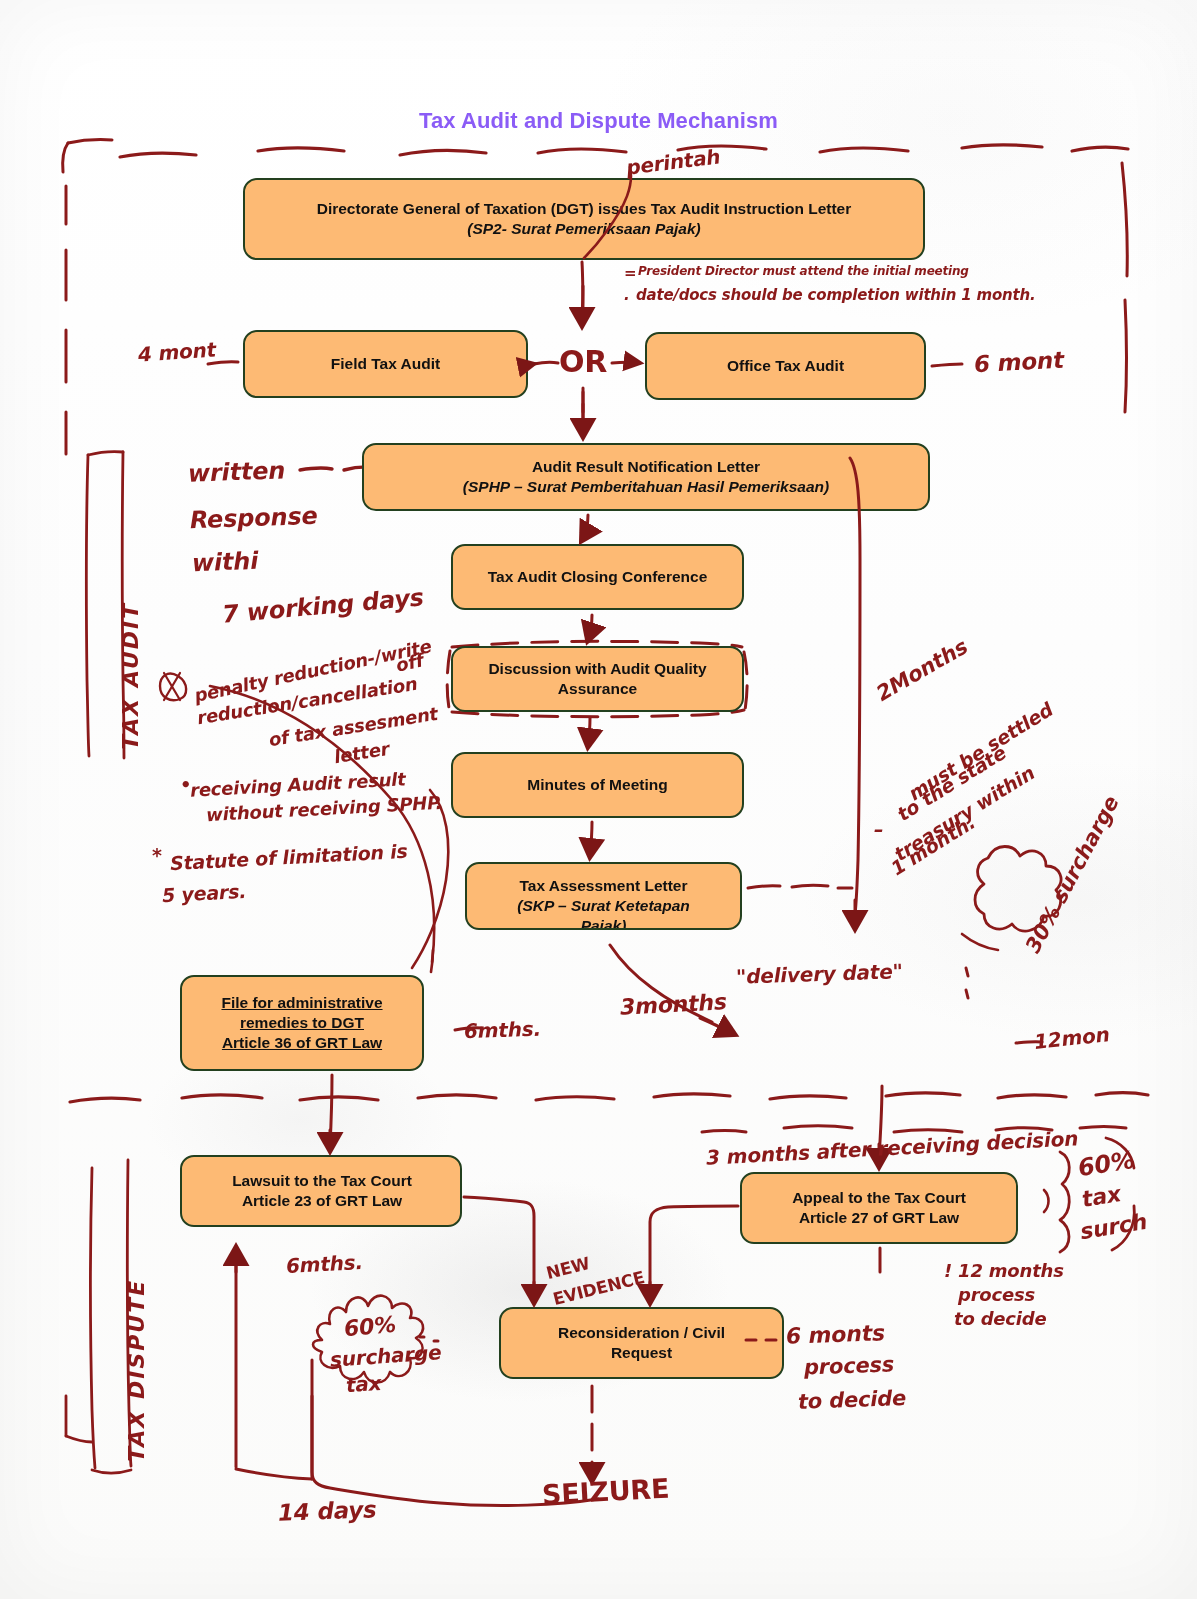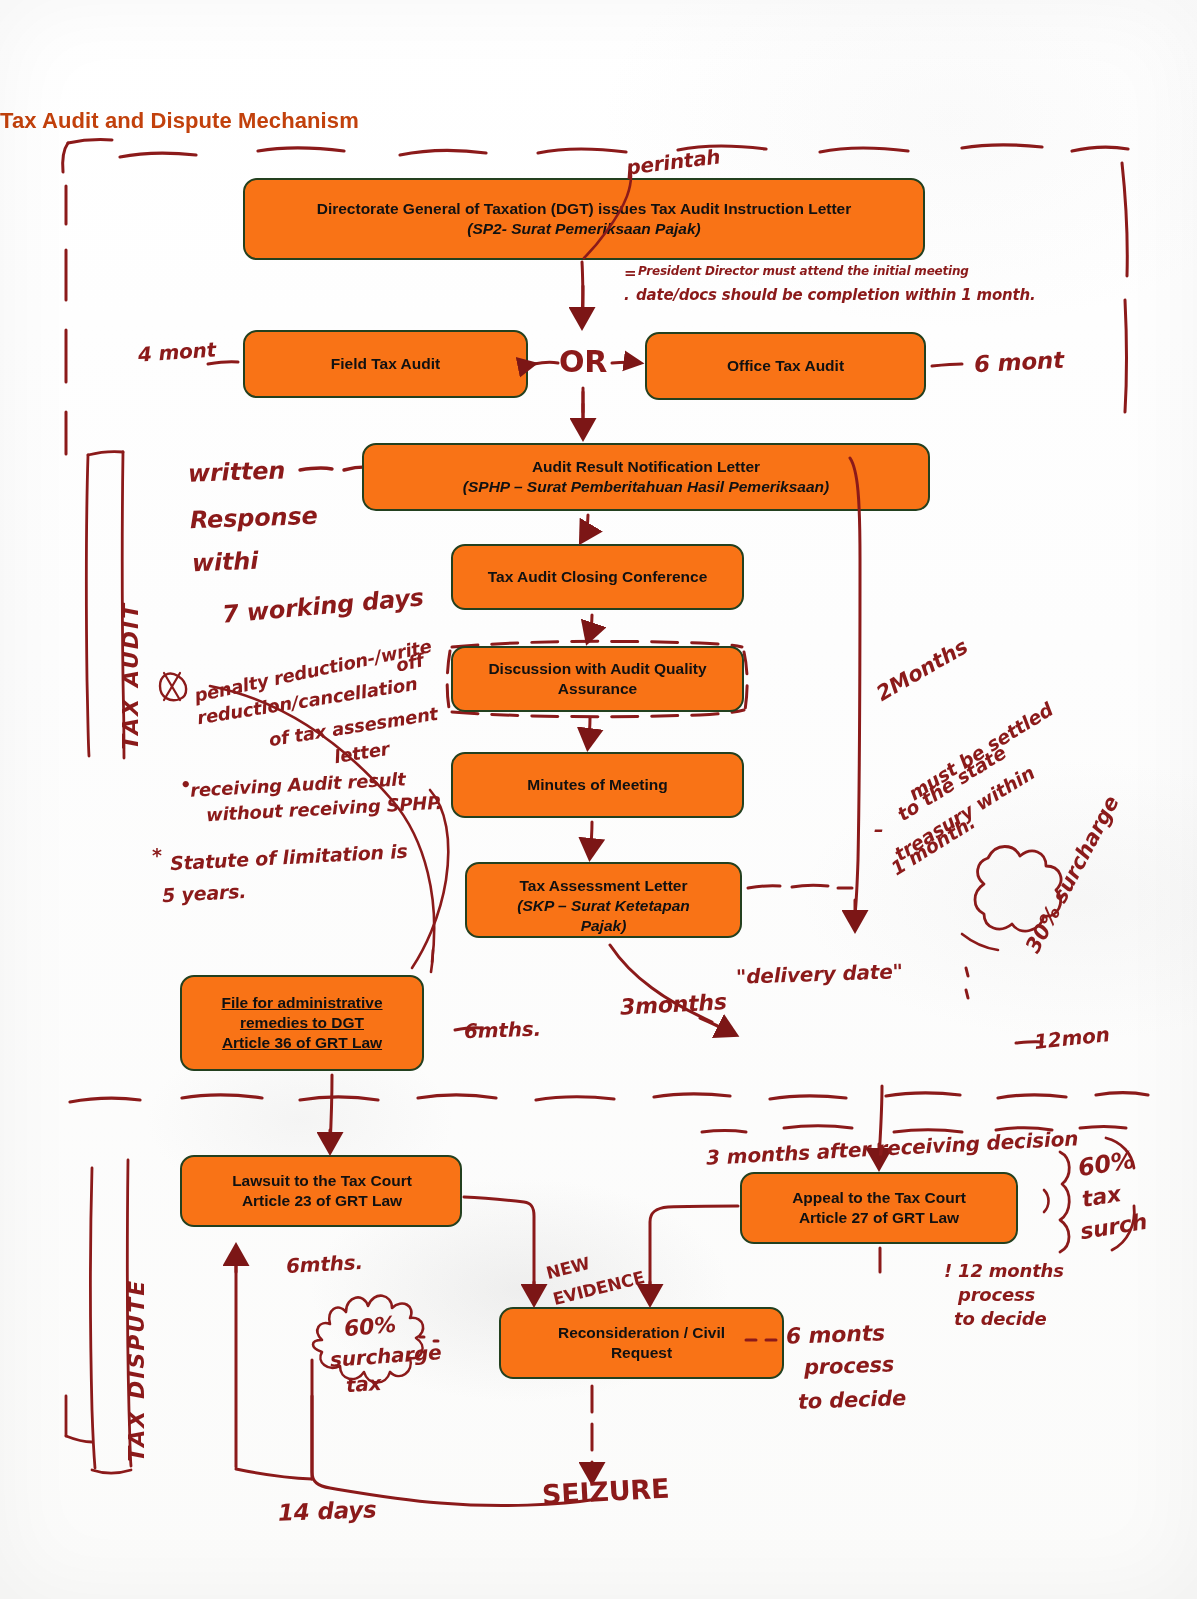--- a/index.html
+++ b/index.html
@@ -28,33 +28,34 @@
   }
   #edge-shade{
     position:absolute; inset:0;
     box-shadow: inset 0 0 90px rgba(0,0,0,0.045);
     pointer-events:none;
   }
 
   .title{
     position:absolute;
     left:0; right:0; top:108px;
+    text-align:center;
     font-size:22px;
     font-weight:bold;
-    color:#c2410c;
+    color:#8b5cf6;
     letter-spacing:.1px;
   }
 
   
   .node{
     position:absolute;
     box-sizing:border-box;
     border:2.5px solid #23401f;
     border-radius:14px;
-    background:#f97316;
+    background:#fdba74;
     display:flex;
     align-items:center;
     justify-content:center;
     text-align:center;
     color:#111111;
     font-size:15.5px;
     line-height:1.28;
     padding:4px 10px;
     font-weight:bold;
     z-index:4;
@@ -176,21 +177,21 @@
     <div>
       <span class="ln">Discussion with Audit Quality</span>
       <span class="ln">Assurance</span>
     </div>
   </div>
 
   <div class="node" style="left:451px; top:752px; width:293px; height:66px;">
     <span>Minutes of Meeting</span>
   </div>
 
-  <div class="node clip" style="left:465px; top:862px; width:277px; height:76px;">
+  <div class="node clip" style="left:465px; top:862px; width:277px; height:68px;">
     <div>
       <span class="ln">Tax Assessment Letter</span>
       <span class="ln it">(SKP – Surat Ketetapan</span>
       <span class="ln it">Pajak)</span>
     </div>
   </div>
 
   <div class="node" style="left:180px; top:975px; width:244px; height:96px;text-decoration:underline;">
     <div>
       <span class="ln">File for administrative</span>

